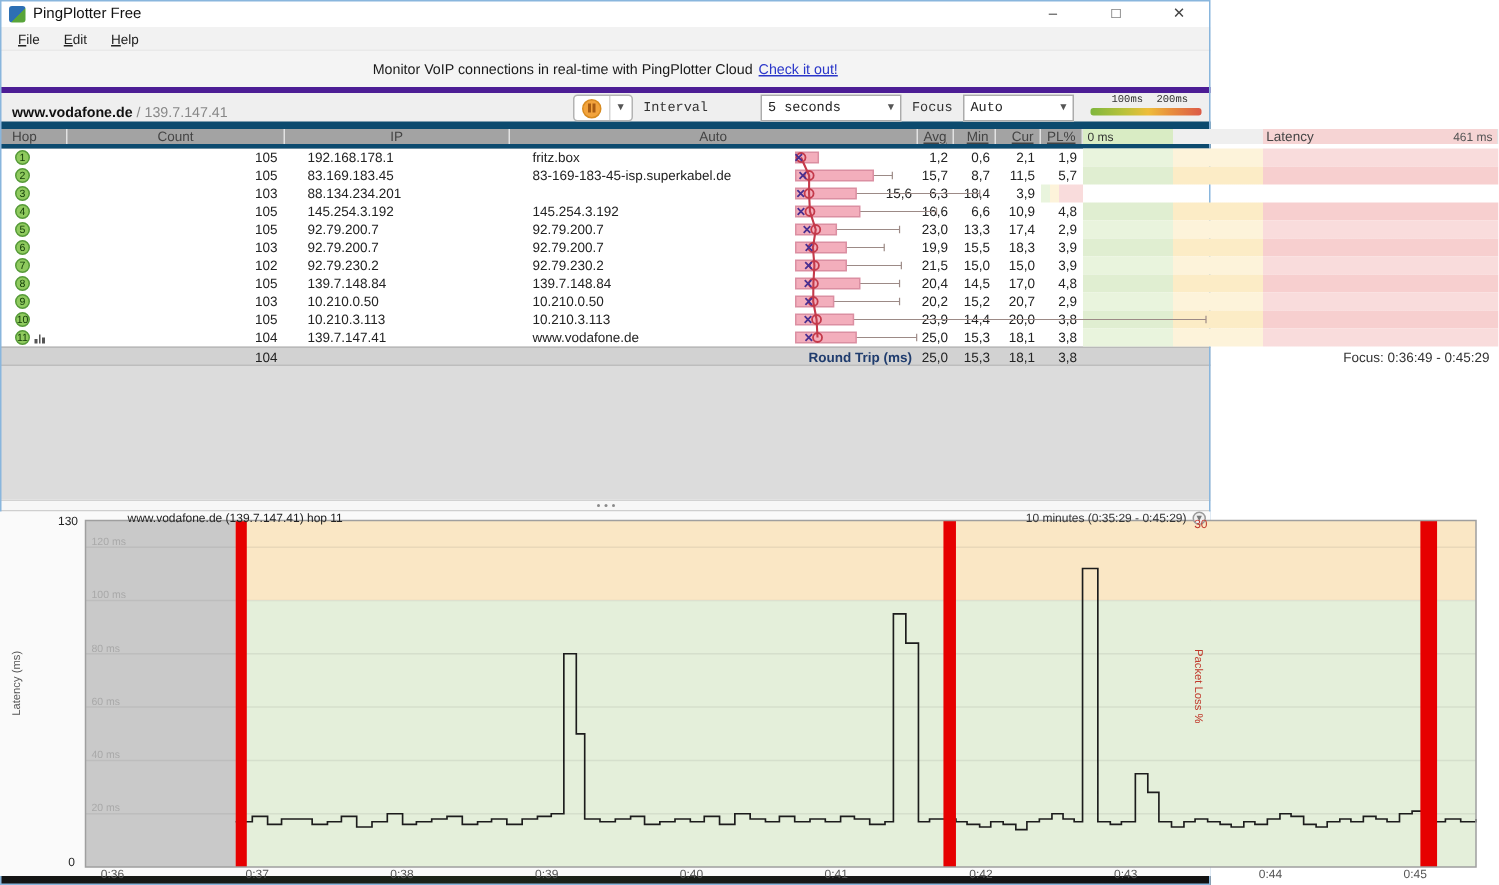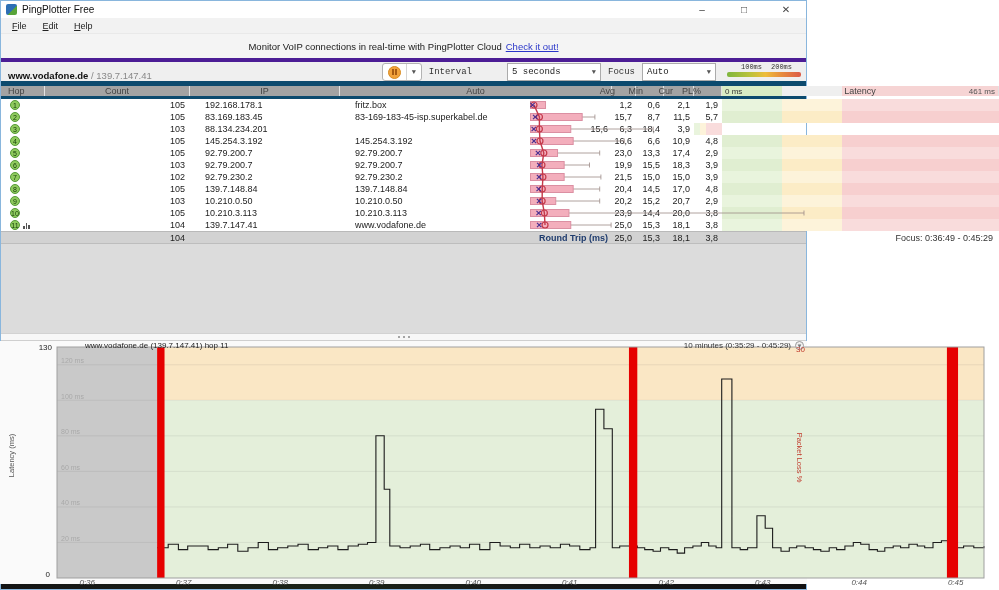--- a/index.html
+++ b/index.html
@@ -54,21 +54,21 @@
   .legend .l200 { position:absolute; top:0; left:44px; font-size:7px; color:#333; }
   .legend .bar { position:absolute; left:0; right:0; top:9px; height:5px; border-radius:2px;
     background:linear-gradient(to right,#7fb63e 0%,#b9c23a 30%,#eebd3a 52%,#e88f3c 72%,#dc5a47 100%); }
 
   
   .thead { height:13px; background:#a3a3a3; border-bottom:3px solid #0c4a6e;
     display:grid; grid-template-columns:45px 145px 150px 272px 24px 28px 30px 28px 277px;
     font-size:9px; color:#444; align-items:center; flex:0 0 auto; }
   .thead > div { height:100%; display:flex; align-items:center; border-right:1px solid #e2e2e2; }
   .h-center { justify-content:center; }
-  .h-right { justify-content:flex-end; padding-right:20px; }
+  .h-right { justify-content:flex-end; padding-right:4px;text-decoration:underline; }
   .h-hop { padding-left:8px; }
   .h-lat { border-right:none; position:relative;
     background:linear-gradient(to right,#d9ecc4 0,#d9ecc4 21.7%,#efefef 21.7%,#efefef 43.4%,#f6d4d4 43.4%,#f6d4d4 100%); }
   .h-lat .zl { position:absolute; left:3px; font-size:8px; color:#333; }
   .h-lat .zc { position:absolute; left:0; right:0; text-align:center; color:#444; }
   .h-lat .zr { position:absolute; right:3px; font-size:8px; color:#555;margin-left:20px; }
 
   .rows-wrap { position:relative; flex:0 0 auto; }
   .trow { height:12px; display:grid;
     grid-template-columns:45px 145px 150px 272px 24px 28px 30px 28px 277px;
@@ -110,22 +110,22 @@
     border-radius:50%; font-size:6px; color:#777; display:flex; align-items:center; justify-content:center;
     background:#f0f0f0; }
   .g-ymax { position:absolute; top:2px; left:28px; width:24px; text-align:right; font-size:8px; color:#222; }
   .g-ymin { position:absolute; top:229px; left:36px; width:14px; text-align:right; font-size:8px; color:#222; }
   .g-ylab { position:absolute; top:110px; left:-24px; width:70px; text-align:center;
     transform:rotate(-90deg); font-size:7.5px; color:#555; }
   .g-rmax { position:absolute; top:4px; right:2px; font-size:8px; color:#c0392b; }
   .g-rlab { position:absolute; top:112px; right:-24px; width:64px; text-align:center;
     transform:rotate(90deg); font-size:7.5px; color:#c0392b; }
   .g-ticks { position:absolute; left:0; top:237px; width:999px; height:12px; }
-  .g-tick { position:absolute; top:0; width:40px; margin-left:-20px; text-align:right;
-    font-size:8px; color:#555;font-style:italic; }
+  .g-tick { position:absolute; top:0; width:40px; margin-left:-20px; text-align:center;
+    font-size:8px; color:#555; }
   .bottom-strip { height:6px; background:linear-gradient(to right,#141414,#1c2418 40%,#161616 70%,#101010);
     flex:0 0 auto; }
 </style>
 </head>
 <body>
 
 <div class="window">
 
   <div class="titlebar">
     <div class="app-icon"></div>

